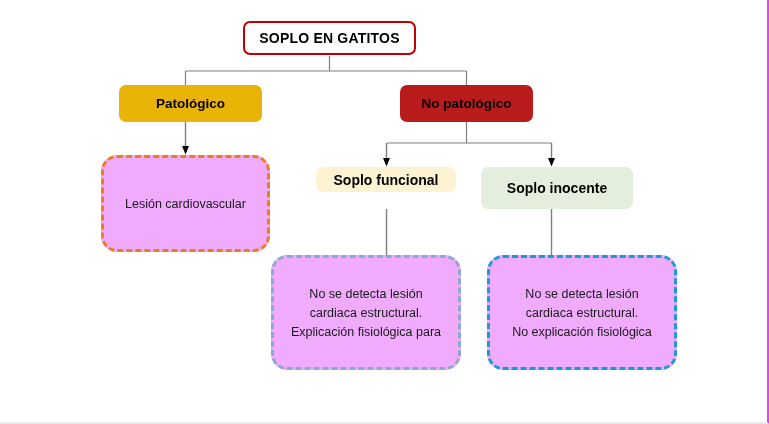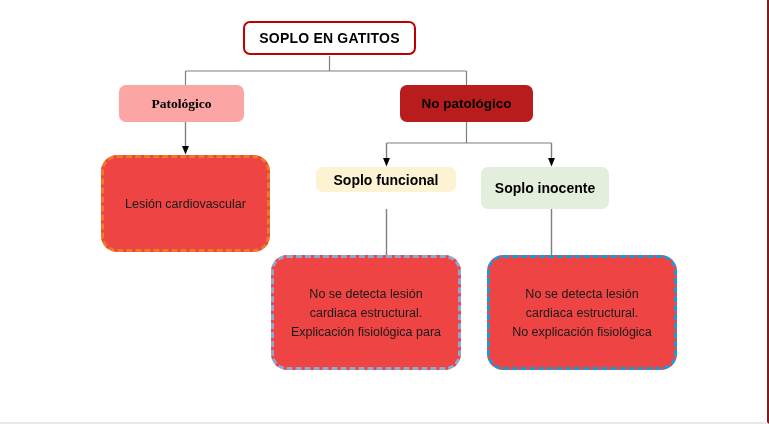--- a/index.html
+++ b/index.html
@@ -7,21 +7,21 @@
     padding: 0;
     background: #ffffff;
   }
   #canvas {
     position: relative;
     width: 769px;
     height: 424px;
     background: #ffffff;
     overflow: hidden;
     font-family: "Liberation Sans", sans-serif;
-    border-right: 2px solid #7f1d1d;
+    border-right: 2px solid #d946ef;
     border-bottom: 2px solid #e9e9e9;
     box-sizing: border-box;
   }
   #connectors {
     position: absolute;
     left: 0;
     top: 0;
     width: 769px;
     height: 424px;
     pointer-events: none;
@@ -48,62 +48,61 @@
   #node-root .node-label {
     font-size: 14px;
     font-weight: bold;
     color: #000000;
     letter-spacing: 0.2px;
   }
   
   #node-patologico {
     left: 119px;
     top: 85px;
-    width: 125px;
+    width: 143px;
     height: 37px;
     border-radius: 7px;
-    background: #fca5a5;
-    font-family: Liberation Serif, serif;
+    background: #eab308;
   }
   #node-no-patologico {
     left: 400px;
     top: 85px;
     width: 133px;
     height: 37px;
     border-radius: 7px;
     background: #b91c1c;
   }
   #node-funcional {
     left: 316px;
     top: 167px;
     width: 140px;
     height: 25px;
     border-radius: 7px;
     background: #fdf2d2;
   }
   #node-inocente {
     left: 481px;
     top: 167px;
-    width: 128px;
+    width: 152px;
     height: 42px;
     border-radius: 7px;
     background: #e4eedd;
   }
   .filled .node-label {
     font-size: 13.5px;
     font-weight: bold;
     color: #000000;
   }
   #node-funcional .node-label,
   #node-inocente .node-label {
     font-size: 14px;
   }
   
   .dashed {
-    background: #ef4444;
+    background: #f0abfc;
     border-radius: 16px;
     flex-direction: column;
     justify-content: center;
     padding: 6px 10px;
   }
   #box-patologico-detail {
     left: 101px;
     top: 155px;
     width: 169px;
     height: 97px;

